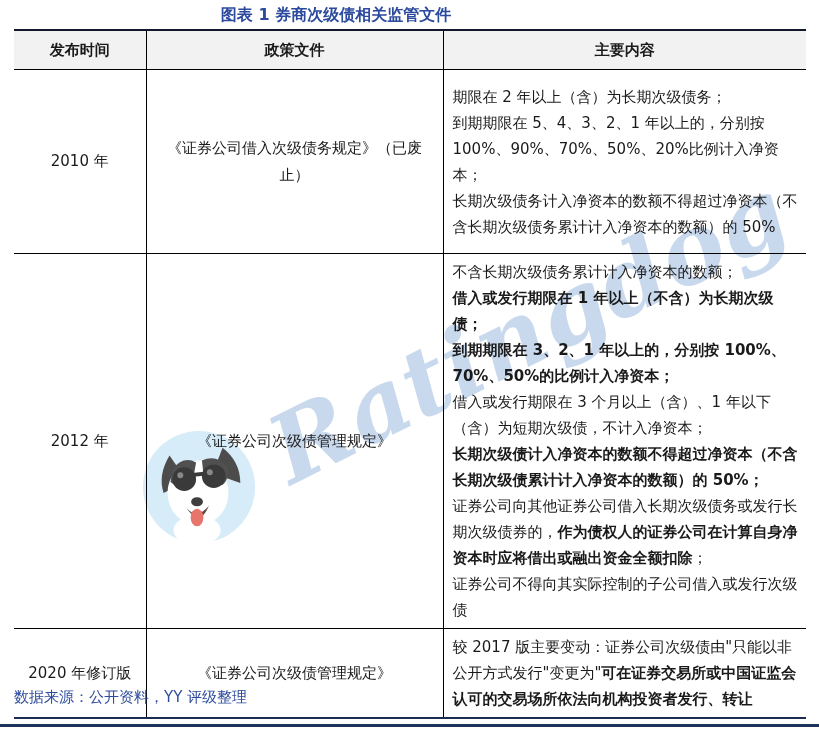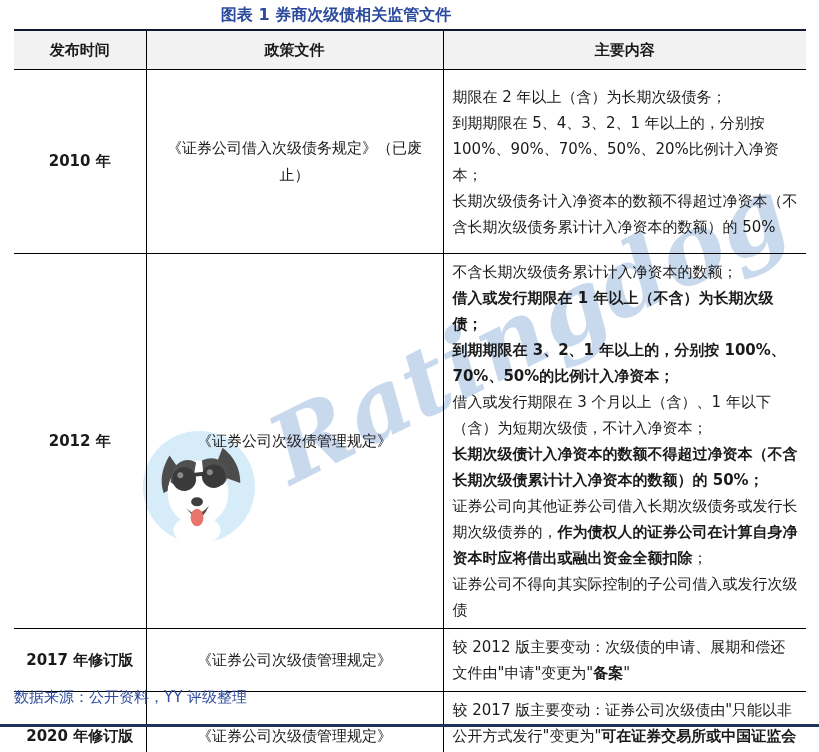--- a/index.html
+++ b/index.html
@@ -34,21 +34,21 @@
     border-bottom:1.5px solid #000;padding:0;
   }
   td{font-size:15px;vertical-align:middle;background:transparent;}
   tbody tr{border-bottom:1px solid #000;}
   tbody tr:last-child{border-bottom:none;}
   .col-time{width:132px;}
   .col-doc{width:297px;}
   .col-content{width:363px;}
   th:nth-child(1),th:nth-child(2),
   td.time-cell,td.doc-cell{border-right:1px solid #000;}
-  td.time-cell{text-align:center;font-weight:bold;}
+  td.time-cell{text-align:center;font-weight:normal;}
   td.doc-cell{text-align:center;padding:4px 16px;line-height:1.75;}
   td.content-cell{padding:5px 6px 5px 9px;margin-left:45px;}
   .para{line-height:26px;}
   .para .bold{font-weight:bold;}
   tr.row-0 td{height:173px;}
   tr.row-1 td{height:352px;}
   tr.row-2 td{height:52px;}
   tr.row-3 td{height:74px;}
   .footer-rule{
     position:absolute;left:0;top:724px;width:819px;height:3px;
@@ -113,27 +113,20 @@
         <td class="content-cell">
           <div class="para"><span>不含长期次级债务累计计入净资本的数额；</span></div>
           <div class="para"><span class="bold">借入或发行期限在 1 年以上（不含）为长期次级债；</span></div>
           <div class="para"><span class="bold">到期期限在 3、2、1 年以上的，分别按 100%、70%、50%的比例计入净资本；</span></div>
           <div class="para"><span>借入或发行期限在 3 个月以上（含）、1 年以下（含）为短期次级债，不计入净资本；</span></div>
           <div class="para"><span class="bold">长期次级债计入净资本的数额不得超过净资本（不含长期次级债累计计入净资本的数额）的 50%；</span></div>
           <div class="para"><span>证券公司向其他证券公司借入长期次级债务或发行长期次级债券的，</span><span class="bold">作为债权人的证券公司在计算自身净资本时应将借出或融出资金全额扣除</span><span>；</span></div>
           <div class="para"><span>证券公司不得向其实际控制的子公司借入或发行次级债</span></div>
         </td>
       </tr>
-      <tr class="row-2">
-        <td class="time-cell">2017 年修订版</td>
-        <td class="doc-cell">《证券公司次级债管理规定》</td>
-        <td class="content-cell">
-          <div class="para"><span>较 2012 版主要变动：次级债的申请、展期和偿还文件由"申请"变更为"</span><span class="bold">备案</span><span>"</span></div>
-        </td>
-      </tr>
       <tr class="row-3">
         <td class="time-cell">2020 年修订版</td>
         <td class="doc-cell">《证券公司次级债管理规定》</td>
         <td class="content-cell">
           <div class="para"><span>较 2017 版主要变动：证券公司次级债由"只能以非公开方式发行"变更为"</span><span class="bold">可在证券交易所或中国证监会认可的交易场所依法向机构投资者发行、转让</span></div>
         </td>
       </tr>
     </tbody>
 </table>
 

